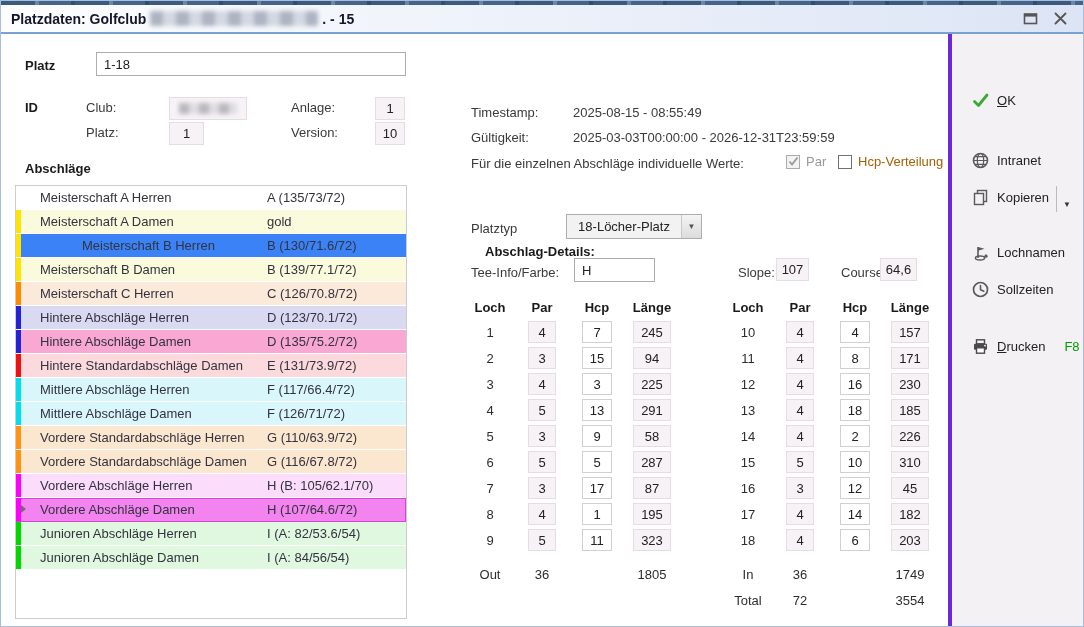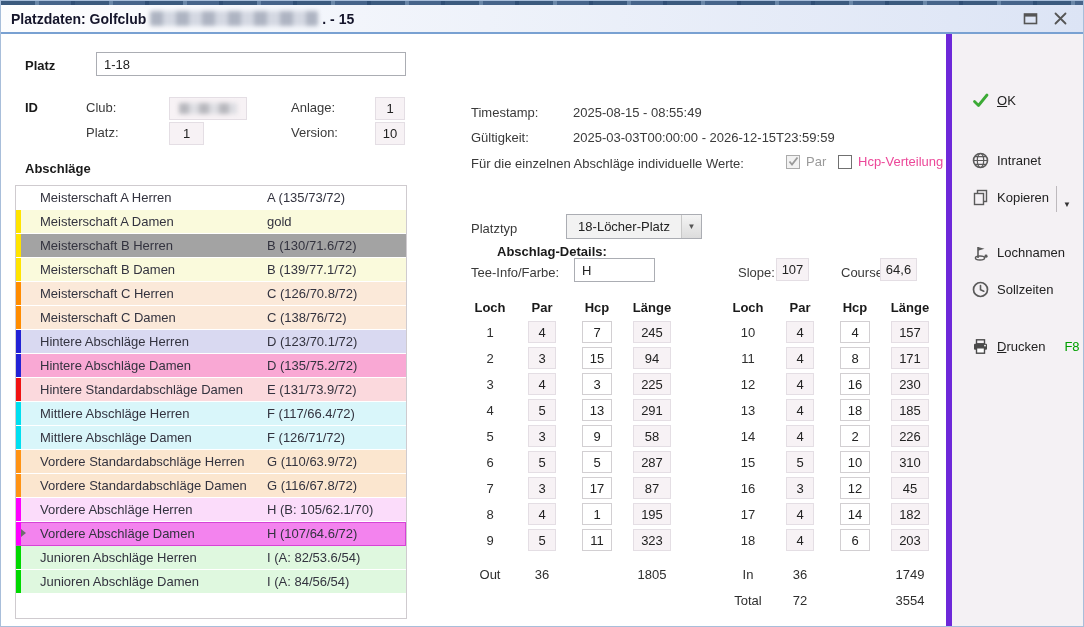--- a/index.html
+++ b/index.html
@@ -35,39 +35,39 @@
   .trating{position:absolute;left:251px;white-space:nowrap;}
   .trow.sel{outline:1px solid #D643D6;outline-offset:-1px;}
   .trow.sel::before{content:"";position:absolute;left:0;top:3px;width:0;height:0;
     border-left:10px solid #6E6E6E;border-top:8px solid transparent;border-bottom:8px solid transparent;
     border-top-left-radius:3px;}
   
   .cbgroup{position:absolute;display:flex;align-items:center;gap:6px;font-size:13px;}
   .cb{width:14px;height:14px;box-sizing:border-box;background:#fff;border:1px solid #707070;
     display:flex;align-items:center;justify-content:center;}
   .cb.dis{background:#F2F2F2;border-color:#ABABAB;}
-  .cb-label{color:#ec4899;}
+  .cb-label{color:#a16207;}
   .cb-label.gray{color:#9A9A9A;}
   
   .dropdown{position:absolute;left:565px;top:213px;width:136px;height:25px;box-sizing:border-box;
     border:1px solid #ABADB3;background:#F2F2F2;display:flex;align-items:center;font-size:13px;color:#222;}
   .dd-text{flex:1;text-align:center;}
   .dd-btn{width:19px;align-self:stretch;display:flex;align-items:center;justify-content:center;
     font-size:8px;color:#555;border-left:1px solid #C8C8C8;background:linear-gradient(#F4F4F4,#DCDCDC);}
   
   .htable{position:absolute;display:grid;grid-template-columns:46px 58px 52px 58px;font-size:13px;color:#2E2E2E;}
   .th{height:24px;display:flex;align-items:center;justify-content:center;font-weight:bold;color:#1A1A1A;}
   .tc{height:26px;display:flex;align-items:center;justify-content:center;}
   .gap{grid-column:1/5;height:8px;}
   .box{display:inline-flex;align-items:center;justify-content:center;height:22px;box-sizing:border-box;font-size:13px;color:#222;}
   .robox{background:#F7F2F5;border:1px solid #E4DEE4;width:28px;}
   .edbox{background:#fff;border:1px solid #D2CFD2;width:30px;}
   .wbox{width:38px;}
   
-  .sidebar{position:absolute;top:33px;right:0;bottom:0;width:131px;background:#F4F1F4;border-left:6px solid #6d28d9;}
+  .sidebar{position:absolute;top:33px;right:0;bottom:0;width:131px;background:#F4F1F4;border-left:4px solid #6d28d9;}
   .sbtn{position:absolute;left:20px;display:flex;align-items:center;gap:8px;height:24px;font-size:13px;color:#222;cursor:default;white-space:nowrap;}
   .ic{width:17px;height:17px;flex:0 0 auto;}
   .u{text-decoration:underline;}
   .fkey{margin-left:11px;color:var(--fkey-green,#00A000);}
   .split-caret{position:absolute;left:104px;display:flex;align-items:flex-end;height:30px;cursor:default;}
   .vline{border-left:1px solid #BDB9BD;height:26px;}
   .caret{font-size:8px;color:#333;margin-left:6px;margin-bottom:3px;}
 </style>
 </head>
 <body>
@@ -124,40 +124,35 @@
       <div class="trow" style="background: rgb(255, 255, 255);">
         <span class="tbar" style="background: rgb(255, 255, 255);"></span>
         <span class="tname">Meisterschaft A Herren</span>
         <span class="trating">A (135/73/72)</span>
       </div>
       <div class="trow" style="background: rgb(250, 250, 220);">
         <span class="tbar" style="background: rgb(255, 228, 0);"></span>
         <span class="tname">Meisterschaft A Damen</span>
         <span class="trating">gold</span>
       </div>
-      <div class="trow" style="background: #a3a3a3;">
+      <div class="trow" style="background: #3b82f6; padding-left: 42px;">
         <span class="tbar" style="background: rgb(255, 228, 0);"></span>
         <span class="tname">Meisterschaft B Herren</span>
         <span class="trating">B (130/71.6/72)</span>
       </div>
       <div class="trow" style="background: rgb(250, 250, 220);">
         <span class="tbar" style="background: rgb(255, 228, 0);"></span>
         <span class="tname">Meisterschaft B Damen</span>
         <span class="trating">B (139/77.1/72)</span>
       </div>
       <div class="trow" style="background: rgb(251, 233, 217);">
         <span class="tbar" style="background: rgb(255, 140, 0);"></span>
         <span class="tname">Meisterschaft C Herren</span>
         <span class="trating">C (126/70.8/72)</span>
       </div>
-      <div class="trow" style="background: rgb(251, 233, 217);">
-        <span class="tbar" style="background: rgb(255, 140, 0);"></span>
-        <span class="tname">Meisterschaft C Damen</span>
-        <span class="trating">C (138/76/72)</span>
-      </div>
       <div class="trow" style="background: rgb(217, 217, 241);">
         <span class="tbar" style="background: rgb(34, 34, 214);"></span>
         <span class="tname">Hintere Abschläge Herren</span>
         <span class="trating">D (123/70.1/72)</span>
       </div>
       <div class="trow" style="background: #f9a8d4;">
         <span class="tbar" style="background: rgb(34, 34, 214);"></span>
         <span class="tname">Hintere Abschläge Damen</span>
         <span class="trating">D (135/75.2/72)</span>
       </div>
@@ -204,21 +199,21 @@
       <div class="trow" style="background: rgb(223, 248, 223);">
         <span class="tbar" style="background: rgb(0, 216, 0);"></span>
         <span class="tname">Junioren Abschläge Damen</span>
         <span class="trating">I (A: 84/56/54)</span>
       </div>
     </div>
 
   <span class="lbl" style="left:470px;top:104px">Timestamp:</span>
   <span class="lbl" style="left:572px;top:104px">2025-08-15 - 08:55:49</span>
   <span class="lbl" style="left:470px;top:129px">Gültigkeit:</span>
-  <span class="lbl" style="left:572px;top:129px">2025-03-03T00:00:00  - 2026-12-15T23:59:59</span>
+  <span class="lbl" style="left:572px;top:129px">2025-03-03T00:00:00  - 2026-12-31T23:59:59</span>
   <span class="lbl" style="left:470px;top:155px">Für die einzelnen Abschläge individuelle Werte:</span>
 
   <span class="cbgroup" style="left:785px;top:153px">
     <span class="cb dis">
       <svg width="11" height="11" viewBox="0 0 11 11">
         <path d="M1.5 5.5 L4 8.5 L9.5 1.5" fill="none" stroke="#9A9A9A" stroke-width="1.8"></path>
       </svg>
     </span>
     <span class="cb-label gray">Par</span>
   </span>
@@ -226,21 +221,21 @@
     <span class="cb"></span>
     <span class="cb-label">Hcp-Verteilung</span>
   </span>
 
   <span class="lbl" style="left:470px;top:220px">Platztyp</span>
   <div class="dropdown">
     <span class="dd-text">18-Löcher-Platz</span>
     <span class="dd-btn">▼</span>
   </div>
 
-  <span class="lbl b" style="left:496px;top:243px">Abschlag-Details:</span>
+  <span class="lbl b" style="left:484px;top:243px">Abschlag-Details:</span>
   <span class="lbl" style="left:470px;top:264px">Tee-Info/Farbe:</span>
   <div class="inp" style="left:573px;top:257px;width:81px;height:24px">
     <span>H</span>
   </div>
   <span class="lbl" style="left:737px;top:264px">Slope:</span>
   <div class="inp ro ctr" style="left:775px;top:257px;width:33px;height:23px">
     <span>107</span>
   </div>
   <span class="lbl" style="left:840px;top:264px">Course:</span>
   <div class="inp ro ctr" style="left:879px;top:257px;width:37px;height:23px">

